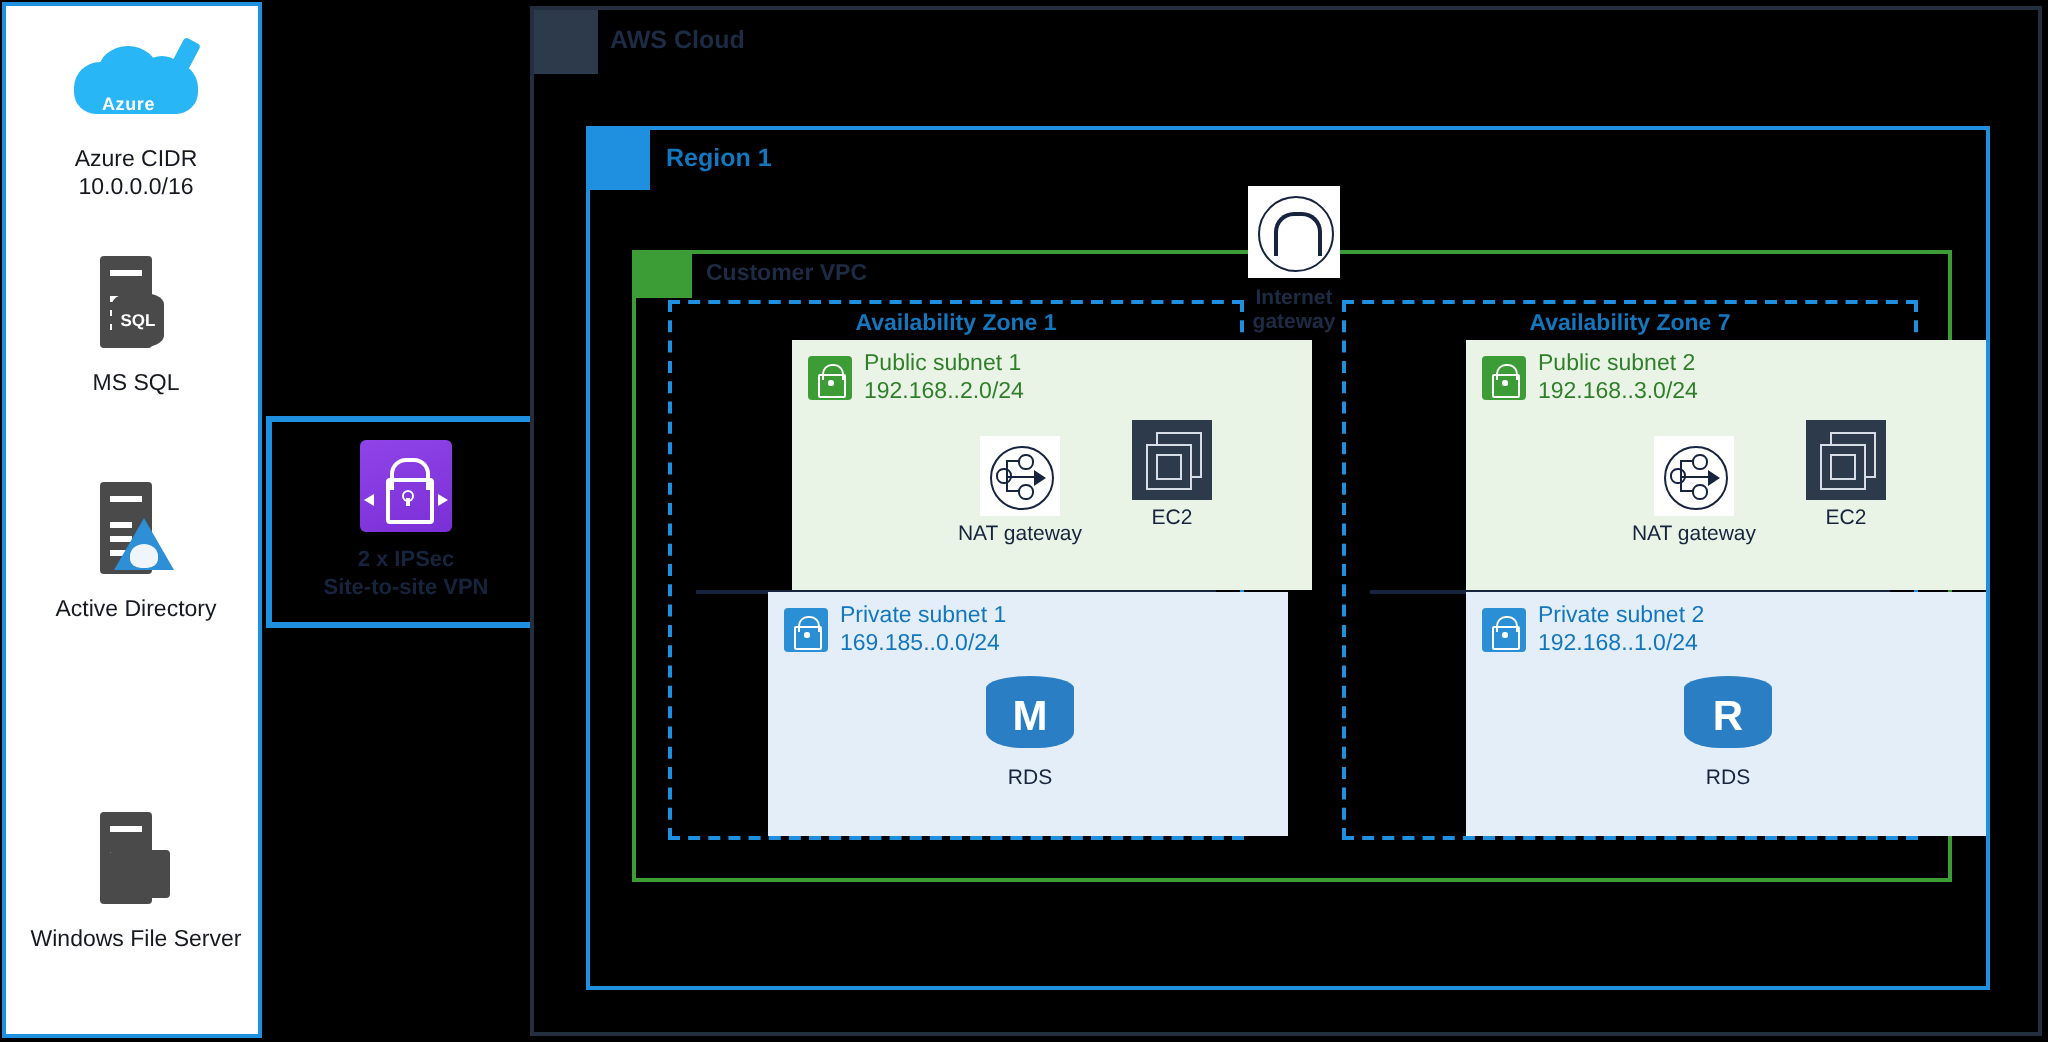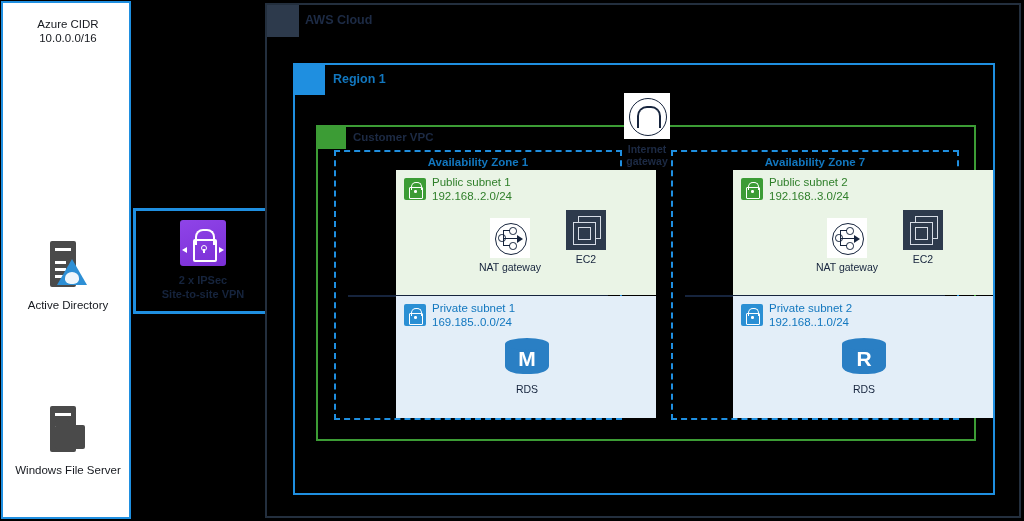--- a/index.html
+++ b/index.html
@@ -118,24 +118,48 @@
              font-weight:bold;color:#1d2b45;line-height:12px;}
   .greenline{position:absolute;background:#3c9c35;height:2px;}
   .divline{position:absolute;background:#16243d;height:1.5px;}
 </style>
 </head>
 <body>
 
 <div class="onprem">
 
   <div class="op-item" style="top:8px;">
+    <div class="op-icon">
+      <div class="azure-logo">
+        <div class="az-cloud"></div>
+          <div class="az-bump"></div>
+          <div class="az-bump2"></div>
+        <div class="az-pencil"></div>
+        <div class="az-word">Azure</div>
+      </div>
+    </div>
     <div class="op-label">Azure CIDR</div>
     <div class="op-label" style="margin-top:0">10.0.0.0/16</div>
   </div>
 
+  <div class="op-item" style="top:120px;">
+    <div class="op-icon">
+      <div style="position:relative;width:60px;height:50px;">
+        <div class="server" style="position:absolute;left:12px;top:2px;">
+          <i style="top:20px"></i>
+            <i style="top:27px"></i>
+            <i style="top:34px"></i>
+        </div>
+        <div class="sqldrum">
+            <b>SQL</b>
+          </div>
+      </div>
+    </div>
+    <div class="op-label">MS SQL</div>
+  </div>
 
   <div class="op-item" style="top:233px;">
     <div class="op-icon">
       <div style="position:relative;width:60px;height:50px;">
         <div class="server" style="position:absolute;left:12px;top:2px;">
           <i style="top:20px"></i>
             <i style="top:27px"></i>
             <i style="top:34px"></i>
         </div>
         <div class="adtri"></div>
@@ -226,21 +250,21 @@
       <div class="ec2-sq" style="left:12px;top:6px;width:21px;height:21px;"></div>
       <div class="ec2-sq" style="left:7px;top:12px;width:21px;height:21px;background:#2d3a4c;"></div>
       <div class="ec2-sq" style="left:12px;top:17px;width:11px;height:11px;"></div>
     </div>
     <div class="ec2-cap">EC2</div>
   </div>
 </div>
 
 <div class="divline" style="left:348px;top:295px;width:260px;"></div>
 
-<div class="subnet priv" style="left:348px;top:296px;width:260px;height:122px;">
+<div class="subnet priv" style="left:336px;top:296px;width:260px;height:122px;">
   <div class="sn-badge b">
     <div class="lk-sh"></div>
       <div class="lk-body"></div>
       <div class="lk-dot"></div>
   </div>
   <div class="sn-name b">
     <span>Private subnet 1</span>
     <span class="sn-cidr">169.185..0.0/24</span>
   </div>
   <div class="res" style="left:106px;top:42px;width:50px;">

